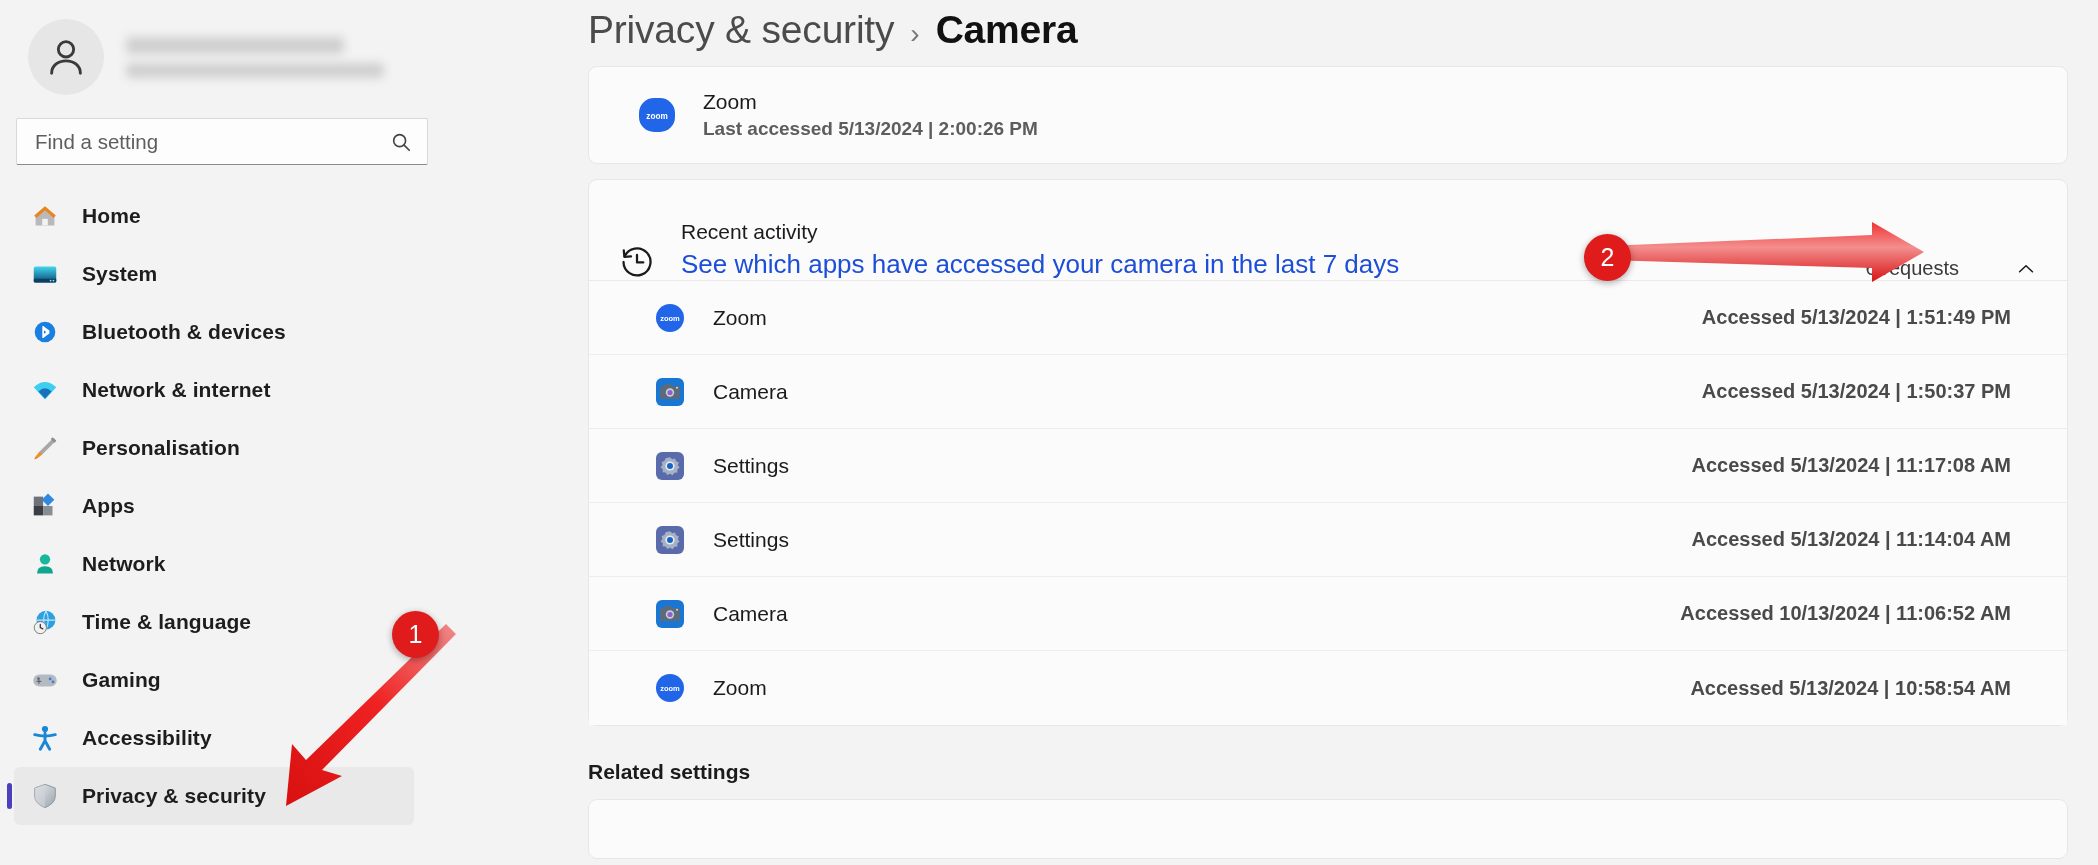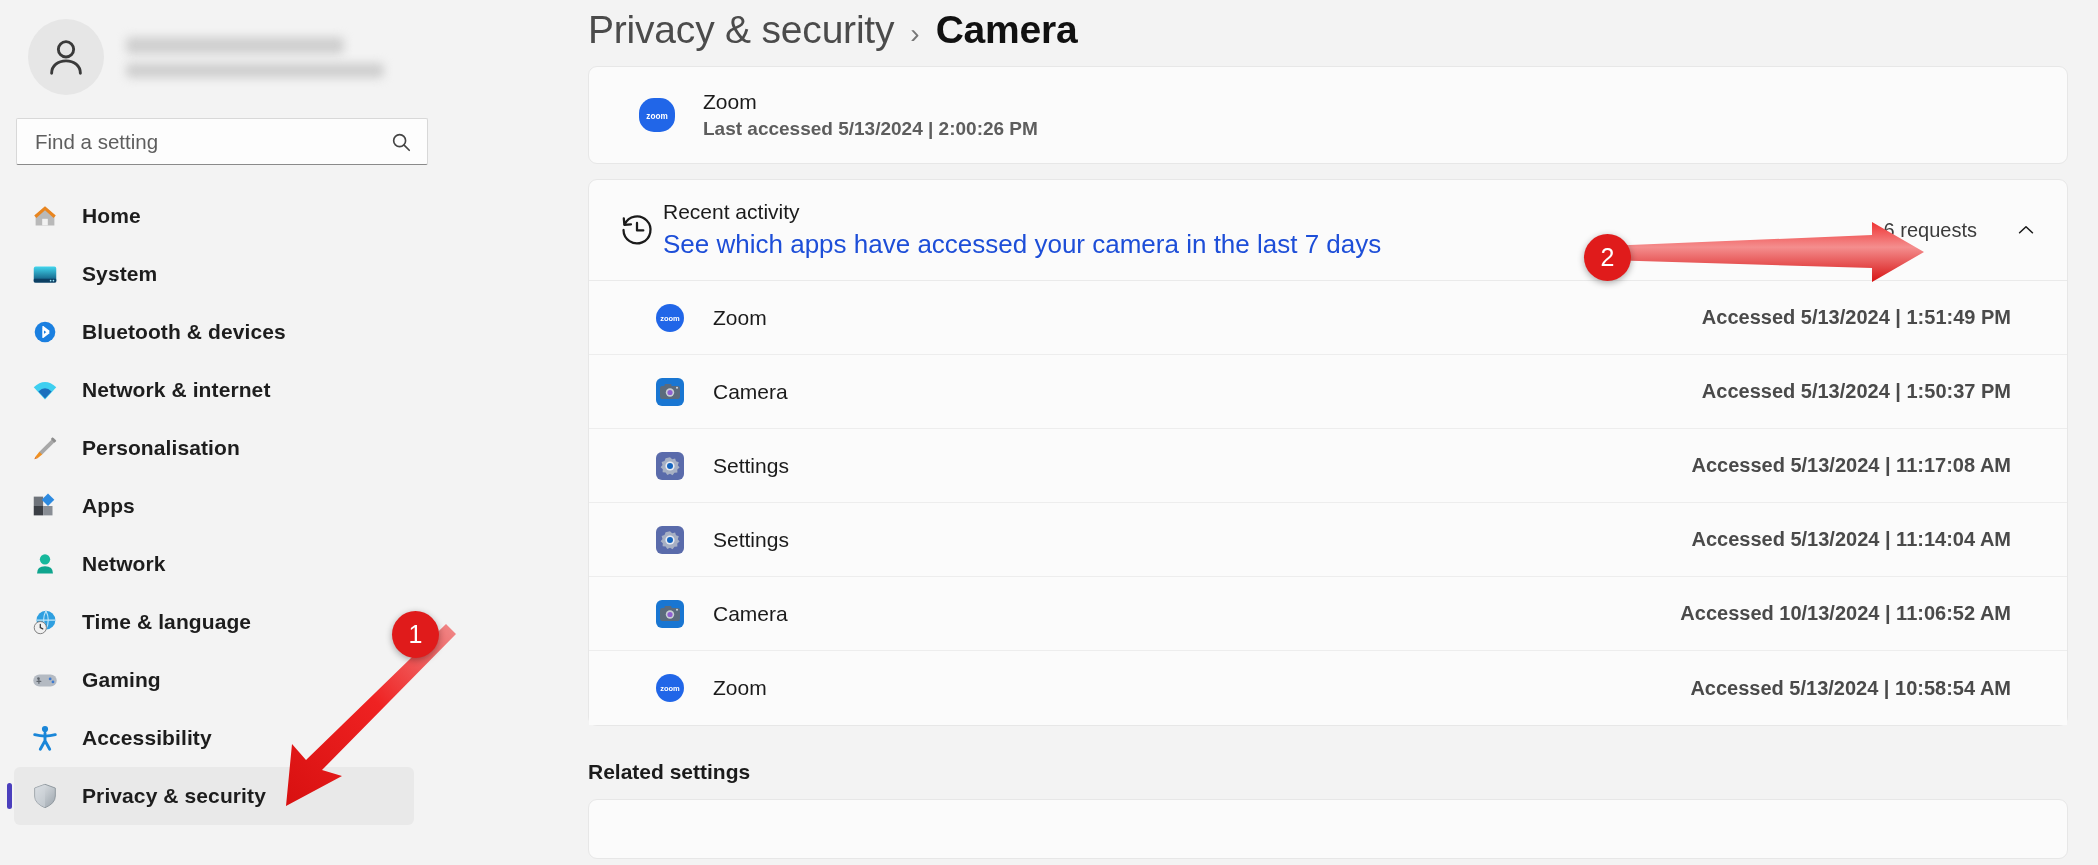--- a/index.html
+++ b/index.html
@@ -167,23 +167,23 @@
   .app-icon { flex: 0 0 40px; width: 40px; height: 40px; }
 
   .app-meta { display: flex; flex-direction: column; gap: 4px; }
   .app-title { font-size: 21px; color: #1b1b1b; }
   .app-sub { font-size: 19px; color: #5d5d5d; font-weight: bold; }
 
   .activity-card { margin-top: 15px; }
   .activity-header {
     height: 100px;
     display: flex;
-    align-items: center;
+    align-items: flex-end;
     padding: 0 30px 0 30px;
-    gap: 8px;
+    gap: 26px;
   }
   .hist-ico { flex: 0 0 36px; width: 36px; height: 36px; color: #1b1b1b; }
   .activity-titles { display: flex; flex-direction: column; gap: 5px; flex: 1; }
   .activity-title { font-size: 21px; color: #1b1b1b; }
   .activity-sub { font-size: 26px; color: #1d4ed8; }
   .req-count { font-size: 20px; color: #3b3b3b; margin-right: 30px; white-space: nowrap; }
   .chev { width: 22px; height: 22px; color: #1b1b1b; flex: 0 0 22px; }
 
   .activity-list { border-top: 1px solid #eaeaea; }
   .activity-row {

